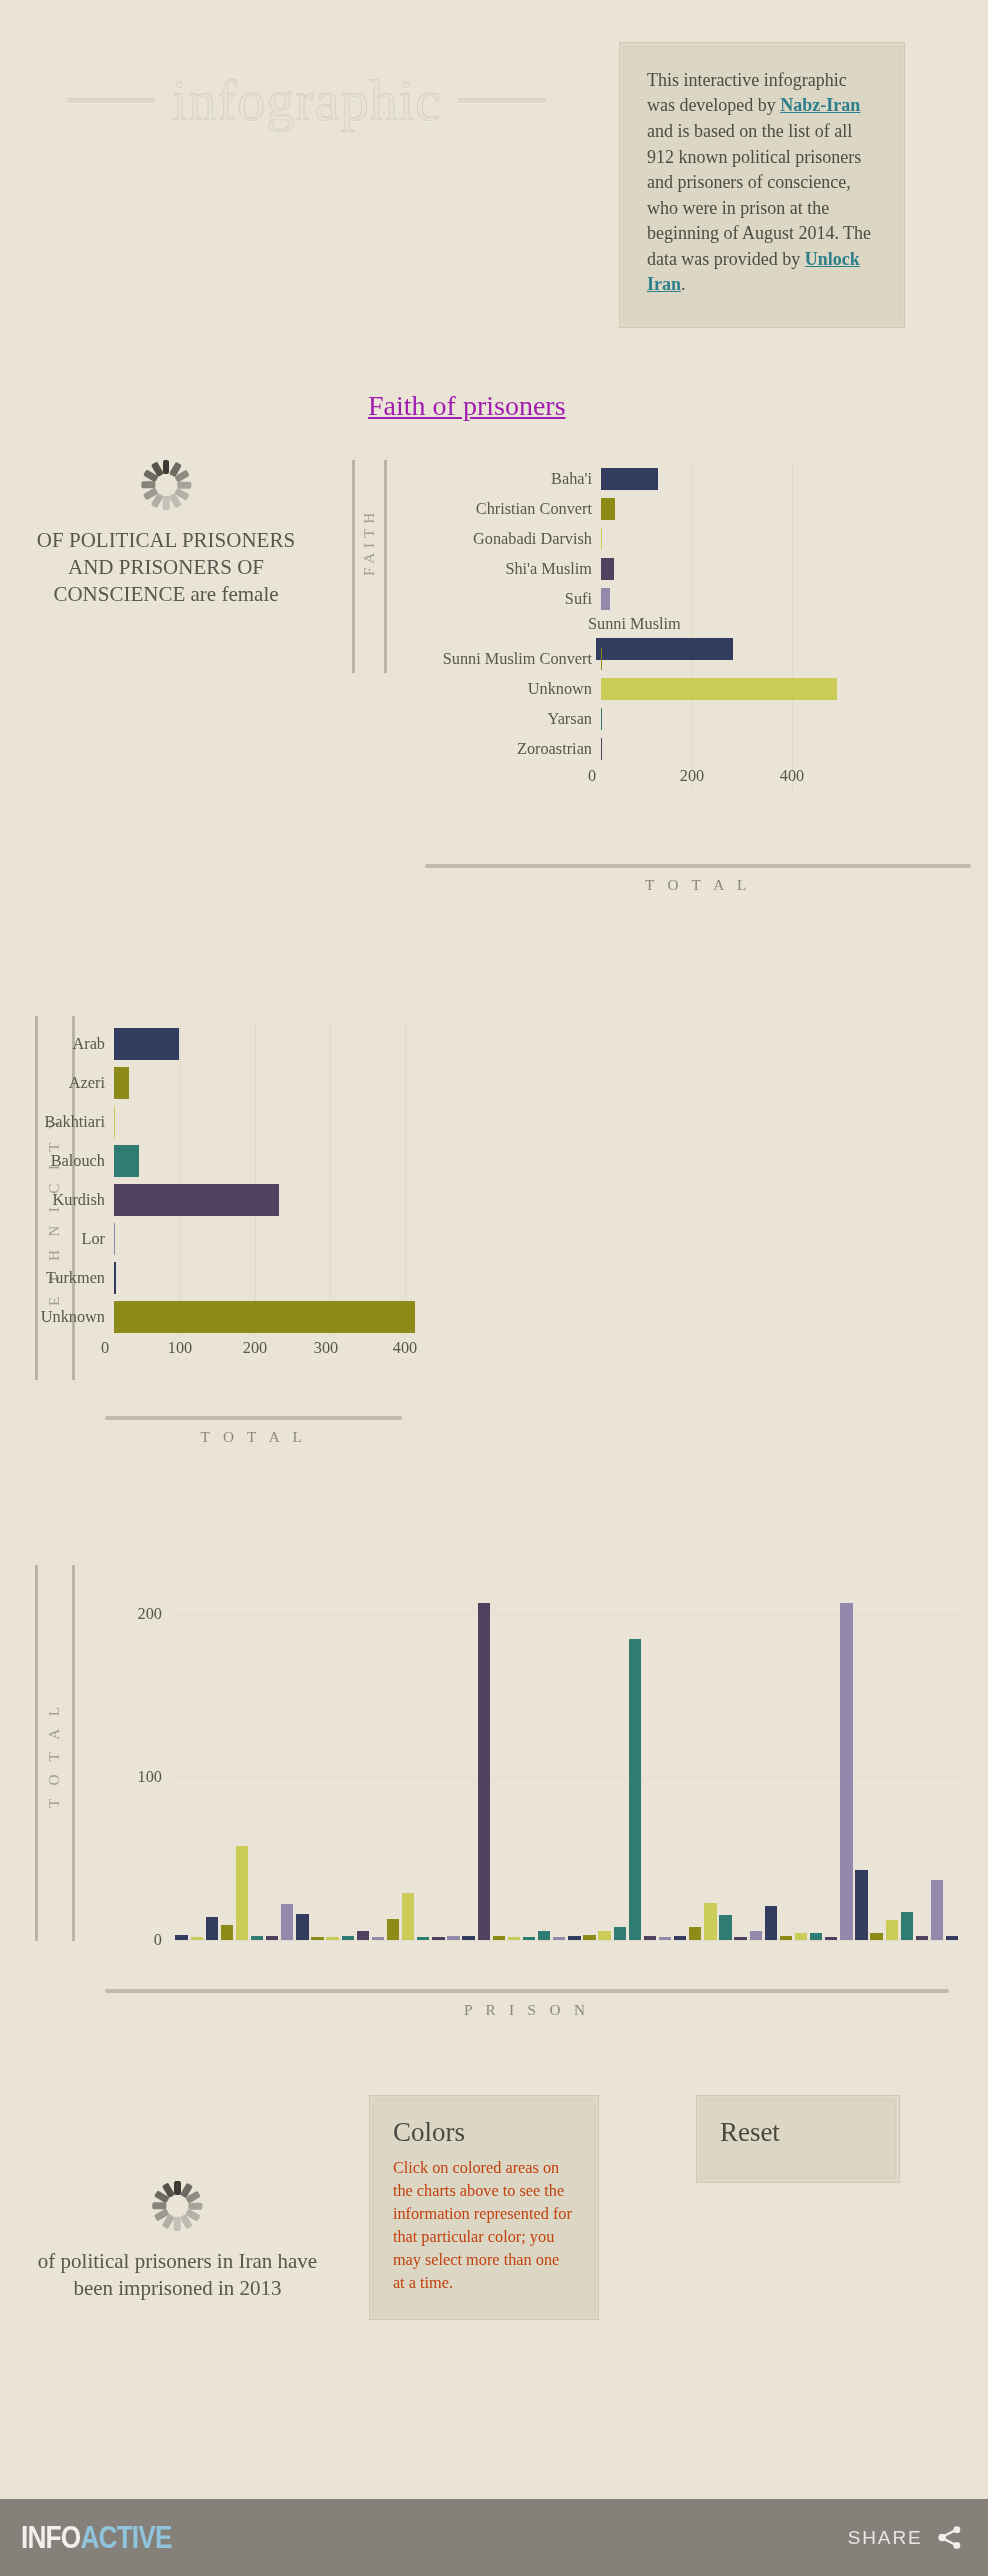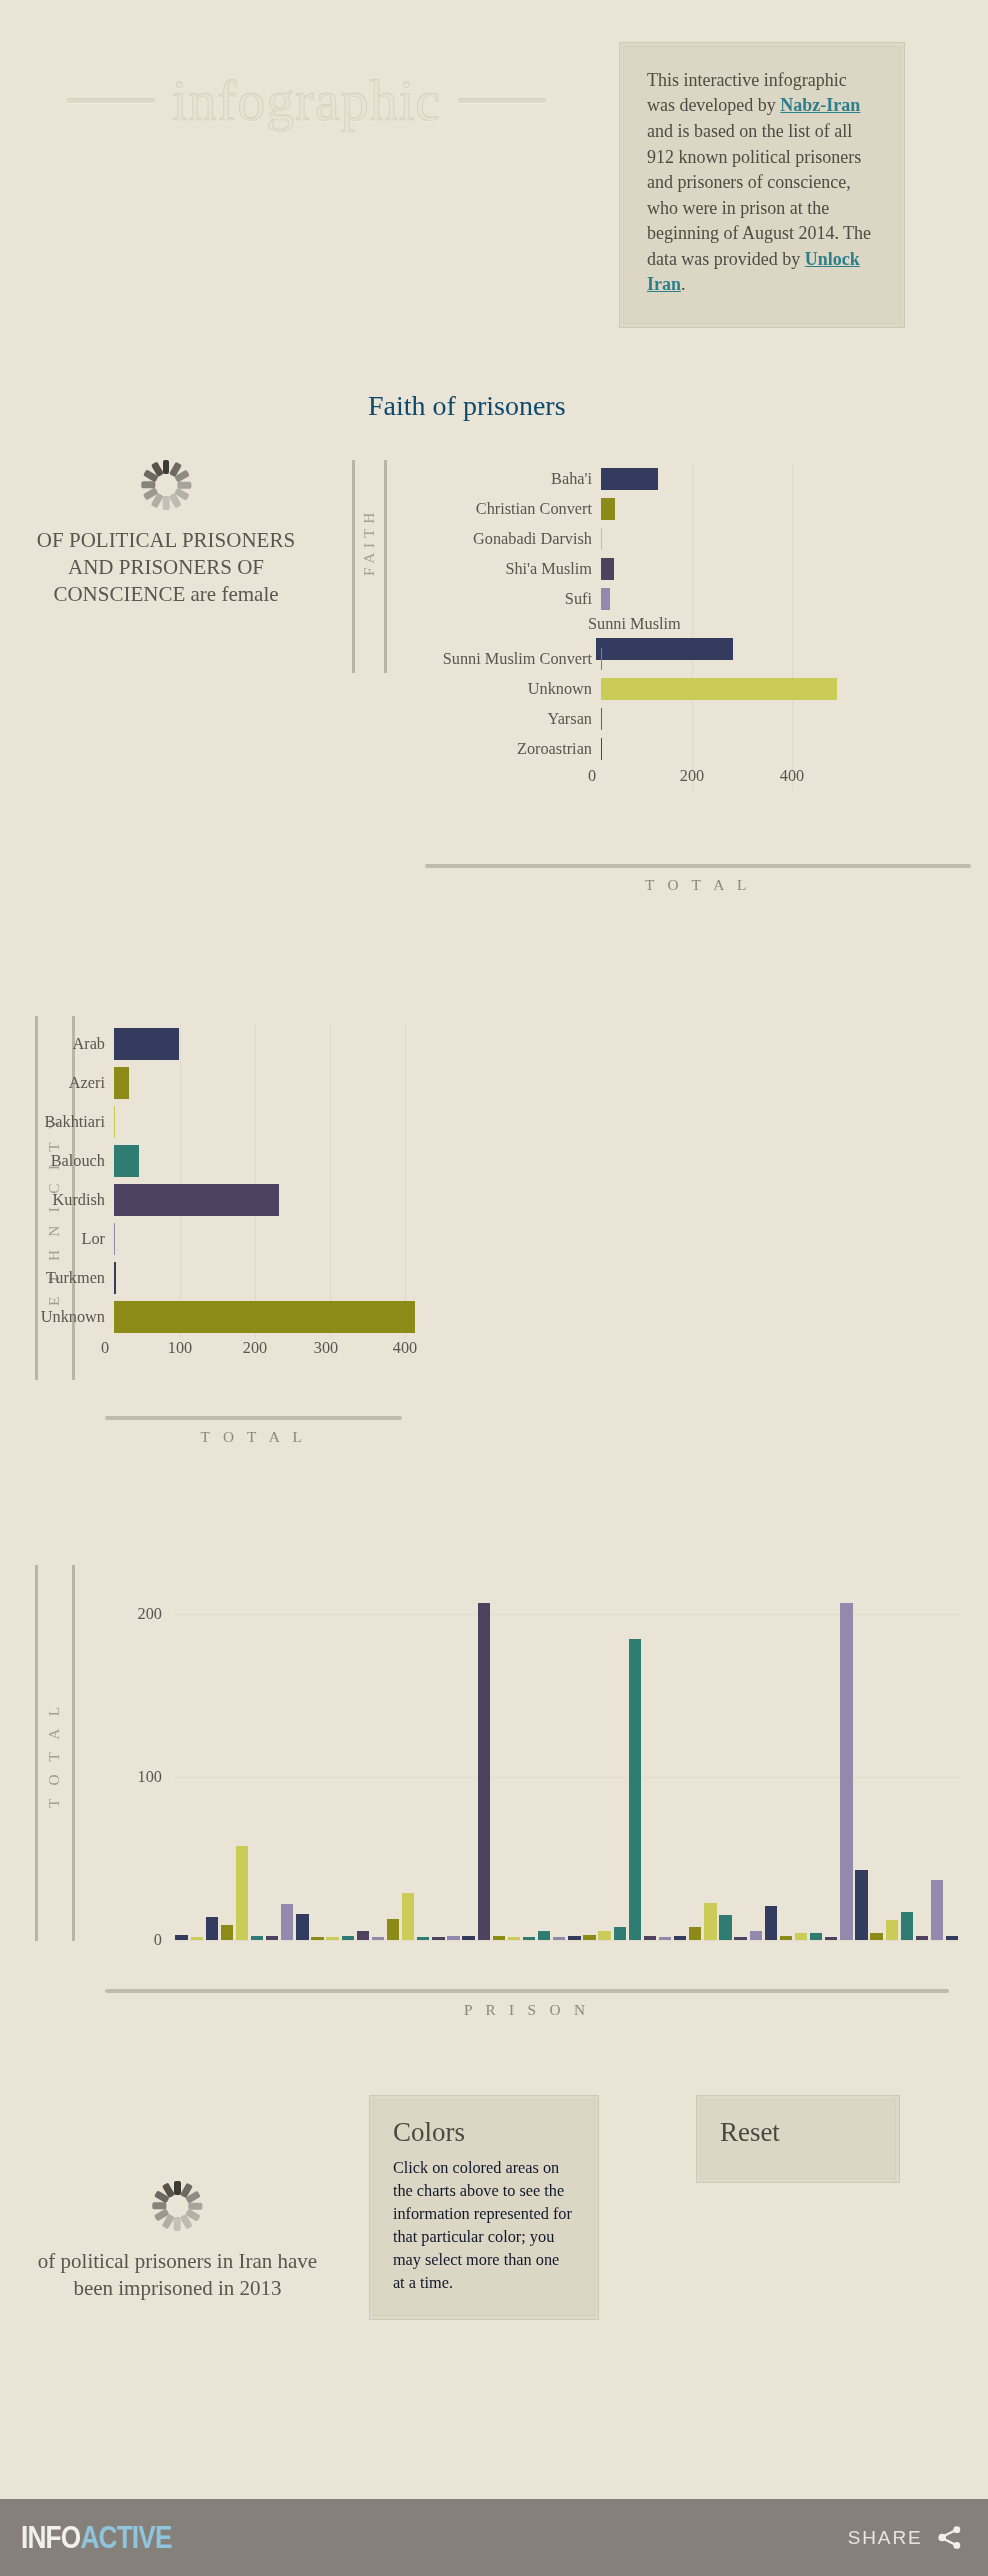--- a/index.html
+++ b/index.html
@@ -34,21 +34,21 @@
   #info-box-inner{
     border:1px solid #d6d0be;
     background:#dcd6c5;
     padding:21px 23px 25px 23px;
   }
   #info-text{font-size:18px;line-height:1.42;color:#4f4b43;}
   .link{color:#2e7f8c;font-weight:700;text-decoration:underline;}
 
   
   .section{position:absolute;}
-  .chart-title{font-size:28px;color:#0c4a6e;}
+  .chart-title{font-size:28px;color:#a21caf;text-decoration:underline;}
 
   .axis-rule-outer{position:absolute;width:2.9px;background:#b9b4a4;}
   .axis-rule-inner{position:absolute;width:2.9px;background:#b9b4a4;}
 
   .hbar-row{display:flex;align-items:center;height:30px;}
   .hbar-label{
     width:178px;text-align:right;padding-right:8.6px;
     font-size:16.3px;color:#5a564d;white-space:nowrap;
   }
   .hbar-track{position:relative;height:30px;flex:1;}
@@ -85,21 +85,21 @@
   .vbars{position:absolute;display:flex;align-items:flex-end;}
   .vbar{flex:1 1 auto;min-height:1px;margin:0 1.4px;}
   .y-tick{position:absolute;transform:translateY(-50%);font-size:16.3px;
     color:#5a564d;text-align:right;width:38px;}
   .h-gridline{position:absolute;height:1px;background:#e2ddcd;}
 
   
   .panel{position:absolute;background:#ded8c7;border:1px solid #cfc8b5;padding:2.9px;}
   .panel-inner{border:1px solid #d6d0be;background:#dcd6c5;padding:17px 19px 21px 19px;}
   .panel-title{font-size:27px;color:#4c4840;margin:0 0 9.6px 0;font-weight:400;}
-  .panel-body{font-size:16.3px;line-height:1.4;color:#0f172a;}
+  .panel-body{font-size:16.3px;line-height:1.4;color:#c2410c;}
 
   
   #footer{position:absolute;left:0;top:2499px;width:988px;height:77px;
     background:#85817a;display:flex;align-items:center;}
   #logo{margin-left:21px;font-family:"Liberation Sans",sans-serif;
     font-weight:700;font-size:32px;letter-spacing:-1px;
     font-stretch:condensed;transform:scaleX(.82);transform-origin:left center;}
   #logo .info{color:#f2f0ea;}
   #logo .active{color:#8fc4dc;}
   #share-wrap{margin-left:auto;margin-right:25px;display:flex;align-items:center;gap:13.4px;}

